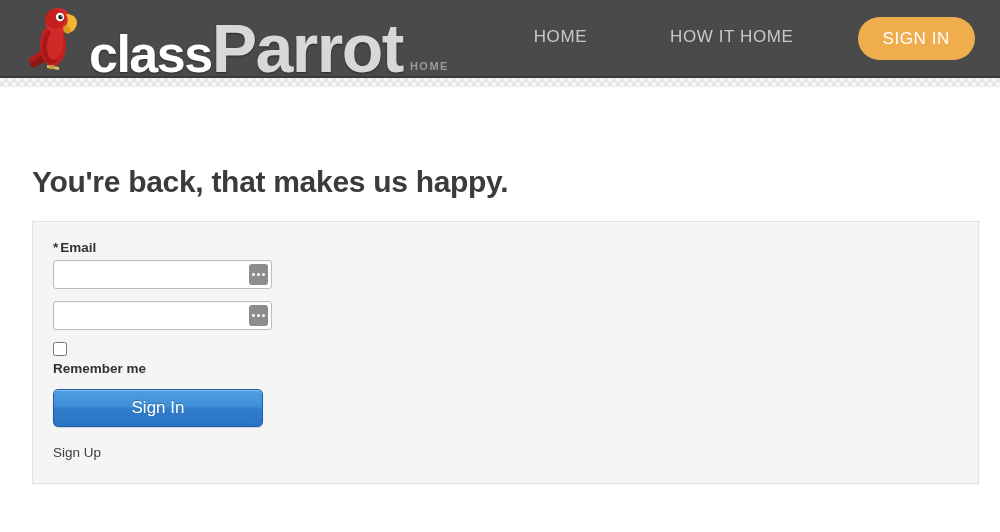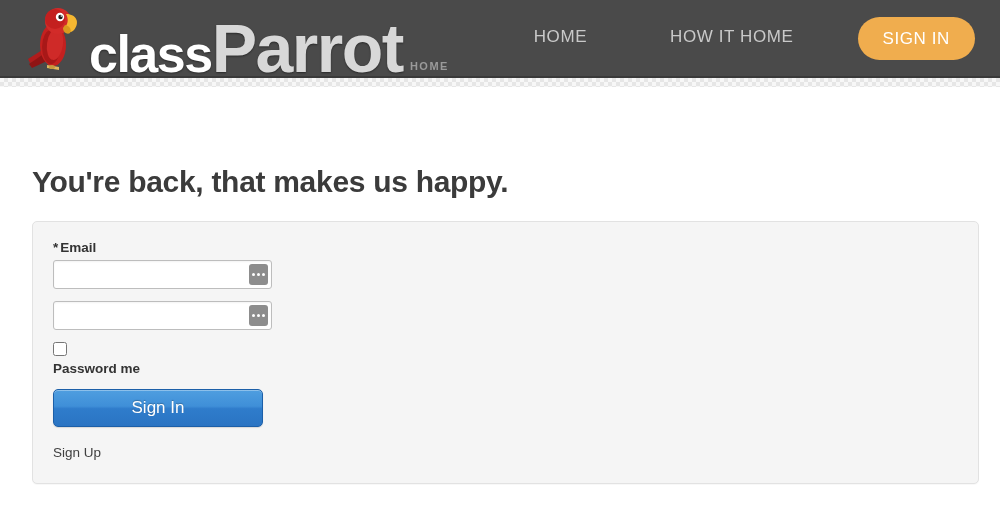--- a/index.html
+++ b/index.html
@@ -120,21 +120,21 @@
     color: #3b3b3b;
     margin: 0;
     padding: 78px 0 0 23px;
     letter-spacing: -0.3px;
   }
 
   .panel {
     margin: 22px 12px 0 23px;
     background: #f5f5f5;
     border: 1px solid #e2e2e2;
-    border-radius: 5px;
+    border-radius: 0;
     padding: 18px 20px 22px 20px;
     box-shadow: 0 1px 1px rgba(0,0,0,0.03);
   }
 
   .field { margin-bottom: 4px; }
   .field-label {
     font-size: 13.5px;
     font-weight: bold;
     color: #333333;
     display: block;
@@ -309,21 +309,21 @@
           <span></span>
             <span></span>
             <span></span>
         </button>
       </div>
     </div>
 
     
     <div class="checkbox-row">
       <input class="chk" type="checkbox" style="">
-      <span class="chk-label">Password me</span>
+      <span class="chk-label">Remember me</span>
     </div>
 
     
     <button class="submit-btn">Sign In</button>
 
     <br>
     <a class="signup-link" href="#">Sign Up</a>
 
   </div>
 </div>

